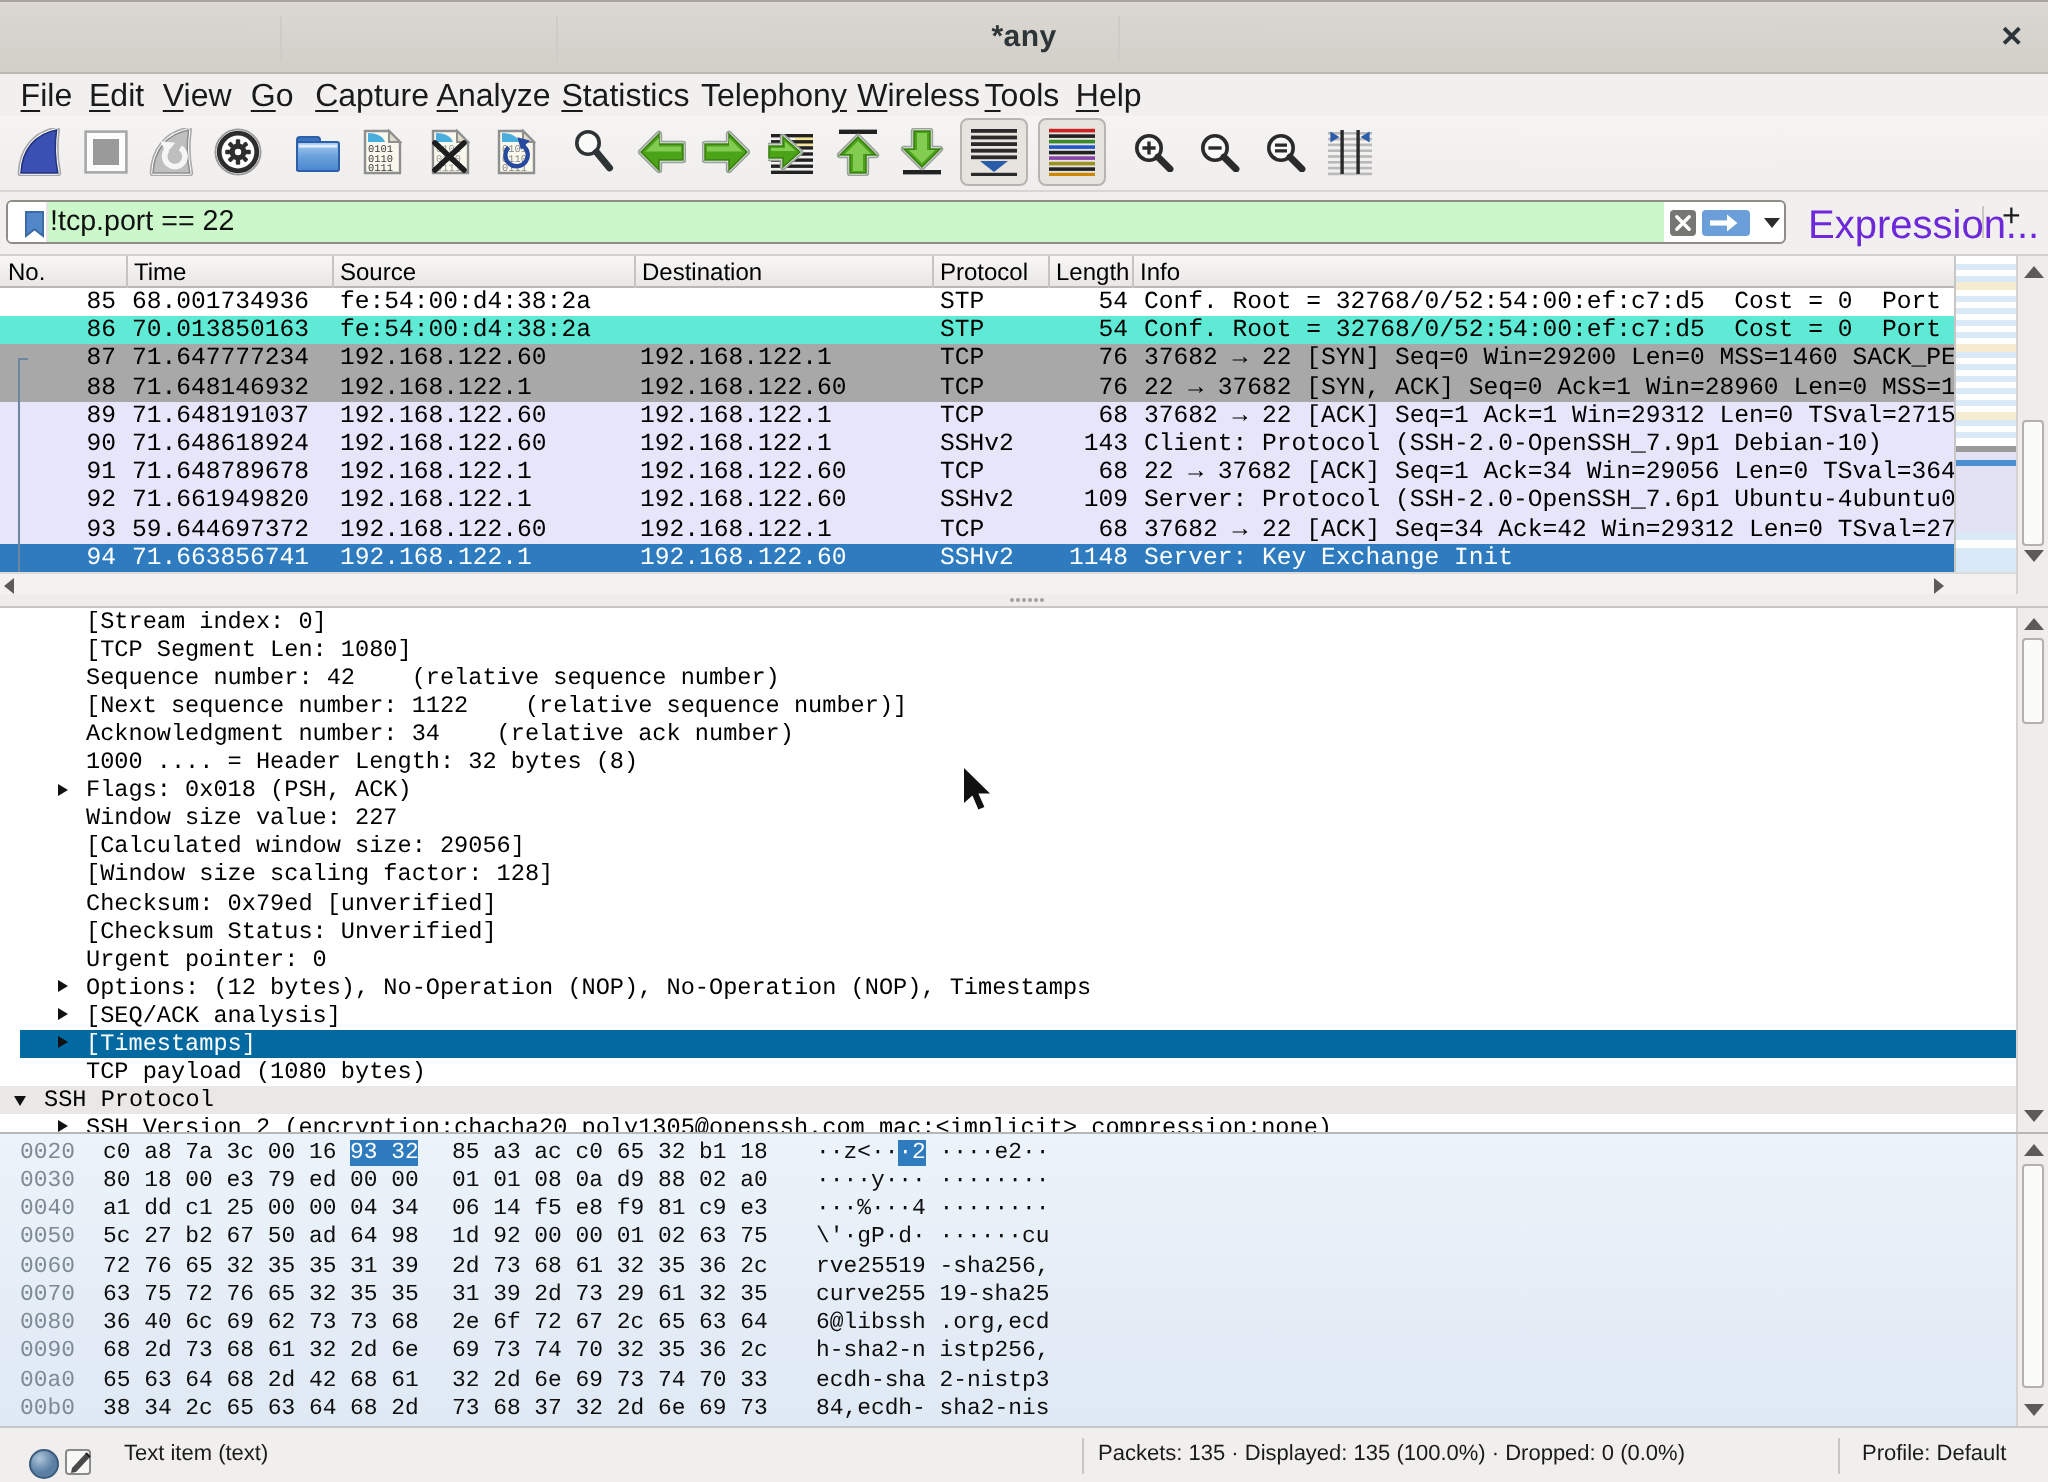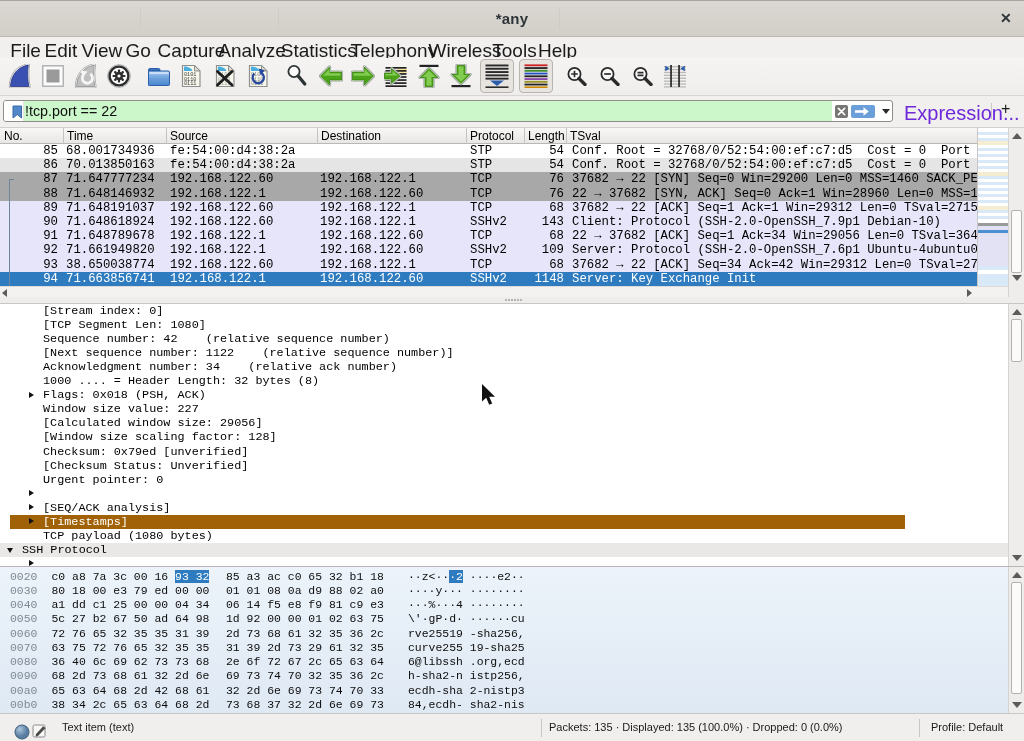--- a/index.html
+++ b/index.html
@@ -6,21 +6,21 @@
  font-family:"Liberation Sans",sans-serif;background:#f1f0ef}
 .abs{position:absolute}
 
 #title{left:0;top:0;width:1024px;height:37px;background:linear-gradient(#dbd7d2,#d2cec8);
  border-top:1px solid #a9a49f;border-bottom:1px solid #bcb7b1}
 #title .t{position:absolute;left:0;right:0;top:9px;text-align:center;font-size:15px;
  font-weight:bold;color:#2d3539;letter-spacing:.2px}
 #title .x{position:absolute;left:1000px;top:9px;font-size:14px;color:#2c3438;font-weight:bold}
 
 #menu{left:0;top:37px;width:1024px;height:21px;background:#f1f0ef}
-#menu span{position:absolute;top:3px;font-size:19px;color:#1a1a1a}
+#menu span{position:absolute;top:3px;font-size:16px;color:#1a1a1a}
 #menu u{text-decoration-thickness:1px;text-underline-offset:2px}
 
 #tbar{left:0;top:58px;width:1024px;height:38px;background:linear-gradient(#f5f4f3,#efeeec);
  border-bottom:1px solid #d8d6d3}
 .tsep{position:absolute;top:8px;width:1px;height:22px;background:#cfccc8}
 .tbtn{position:absolute;top:59px;width:34px;height:34px;border:1px solid #b8b4b0;
  border-radius:4px;background:#e7e4e0}
 
 #fbar{left:0;top:96px;width:1024px;height:32px;background:#f1f0ef;border-bottom:1px solid #d2d0cd}
 #finput{position:absolute;left:3px;top:4px;width:890px;height:22px;border:1px solid #908c88;
@@ -52,21 +52,21 @@
 .sbthumb{position:absolute;left:2px;width:11px;background:#fbfbfa;border:1px solid #b3b1af;border-radius:2px}
 .sbarr{position:absolute;left:3px;width:0;height:0}
 #phsb{position:absolute;left:0;top:158px;width:1008px;height:11px;background:#f3f2f1;border-top:1px solid #dddbd9}
 
 #split1{left:0;top:297px;width:1024px;height:6px;background:#efedeb}
 .dots{position:absolute;top:2px;width:2px;height:2px;background:#a2a09d;border-radius:50%}
 
 #dpane{left:0;top:303px;width:1024px;height:263px;background:#fff;border-top:1px solid #c8c6c3;overflow:hidden}
 .drow{position:absolute;left:0;width:1008px;height:14.05px;font-family:"Liberation Mono",monospace;
  font-size:11.8px;line-height:14.05px;white-space:pre;color:#000}
-.dsel{background:#a16207;color:#fff;left:10px;width:895px}
+.dsel{background:#0369a1;color:#fff;left:10px;width:998px}
 .dgrey{background:#e9e8e6}
 .tri{position:absolute;width:0;height:0}
 #dvsb{position:absolute;left:1008px;top:0;width:16px;height:263px;background:#eeedec;border-left:1px solid #d5d3d1}
 
 #xpane{left:0;top:566px;width:1024px;height:147px;border-top:1px solid #b9b7b5;
  background:linear-gradient(#ecf3fa,#dfe9f4);overflow:hidden}
 .xrow{position:absolute;left:0;width:1008px;height:14.25px;font-family:"Liberation Mono",monospace;
  font-size:11.45px;line-height:14.25px;white-space:pre;color:#0d0d0d}
 .xrow span{position:absolute;top:0}
 .xoff{color:#7e8994}
@@ -287,37 +287,37 @@
     <span id="fplus">+</span>
   </div>
 <div class="abs" id="plist">
     <div id="phead">
       <span style="left:4px">No.</span>
       <span style="left:67px">Time</span>
       <span style="left:170px">Source</span>
       <span style="left:321px">Destination</span>
       <span style="left:470px">Protocol</span>
       <span style="left:528px">Length</span>
-      <span style="left:570px">TSval</span>
+      <span style="left:570px">Info</span>
       <i style="left:63px"></i>
       <i style="left:166px"></i>
       <i style="left:317px"></i>
       <i style="left:466px"></i>
       <i style="left:524px"></i>
       <i style="left:566px"></i>
     </div>
     <div class="prow" style="top:16.0px;background:#ffffff;color:#000"><span class="pno">85</span><span style="left:66px">68.001734936</span><span style="left:170px">fe:54:00:d4:38:2a</span><span style="left:320px"></span><span style="left:470px">STP</span><span class="plen">54</span><span style="left:572px">Conf. Root = 32768/0/52:54:00:ef:c7:d5  Cost = 0  Port = 0x8001</span></div>
-    <div class="prow" style="top:30.2px;background:#e5e5e5;color:#000"><span class="pno">86</span><span style="left:66px">70.013850163</span><span style="left:170px">fe:54:00:d4:38:2a</span><span style="left:320px"></span><span style="left:470px">STP</span><span class="plen">54</span><span style="left:572px">Conf. Root = 32768/0/52:54:00:ef:c7:d5  Cost = 0  Port = 0x8001</span></div>
+    <div class="prow" style="top:30.2px;background:#5eead4;color:#000"><span class="pno">86</span><span style="left:66px">70.013850163</span><span style="left:170px">fe:54:00:d4:38:2a</span><span style="left:320px"></span><span style="left:470px">STP</span><span class="plen">54</span><span style="left:572px">Conf. Root = 32768/0/52:54:00:ef:c7:d5  Cost = 0  Port = 0x8001</span></div>
     <div class="prow" style="top:44.4px;background:#a8a8a8;color:#000"><span class="pno">87</span><span style="left:66px">71.647777234</span><span style="left:170px">192.168.122.60</span><span style="left:320px">192.168.122.1</span><span style="left:470px">TCP</span><span class="plen">76</span><span style="left:572px">37682 → 22 [SYN] Seq=0 Win=29200 Len=0 MSS=1460 SACK_PERM</span></div>
     <div class="prow" style="top:58.599999999999994px;background:#a8a8a8;color:#000"><span class="pno">88</span><span style="left:66px">71.648146932</span><span style="left:170px">192.168.122.1</span><span style="left:320px">192.168.122.60</span><span style="left:470px">TCP</span><span class="plen">76</span><span style="left:572px">22 → 37682 [SYN, ACK] Seq=0 Ack=1 Win=28960 Len=0 MSS=1460</span></div>
     <div class="prow" style="top:72.8px;background:#e7e5f9;color:#000"><span class="pno">89</span><span style="left:66px">71.648191037</span><span style="left:170px">192.168.122.60</span><span style="left:320px">192.168.122.1</span><span style="left:470px">TCP</span><span class="plen">68</span><span style="left:572px">37682 → 22 [ACK] Seq=1 Ack=1 Win=29312 Len=0 TSval=2715606</span></div>
     <div class="prow" style="top:87.0px;background:#e7e5f9;color:#000"><span class="pno">90</span><span style="left:66px">71.648618924</span><span style="left:170px">192.168.122.60</span><span style="left:320px">192.168.122.1</span><span style="left:470px">SSHv2</span><span class="plen">143</span><span style="left:572px">Client: Protocol (SSH-2.0-OpenSSH_7.9p1 Debian-10)</span></div>
     <div class="prow" style="top:101.19999999999999px;background:#e7e5f9;color:#000"><span class="pno">91</span><span style="left:66px">71.648789678</span><span style="left:170px">192.168.122.1</span><span style="left:320px">192.168.122.60</span><span style="left:470px">TCP</span><span class="plen">68</span><span style="left:572px">22 → 37682 [ACK] Seq=1 Ack=34 Win=29056 Len=0 TSval=364957</span></div>
     <div class="prow" style="top:115.39999999999999px;background:#e7e5f9;color:#000"><span class="pno">92</span><span style="left:66px">71.661949820</span><span style="left:170px">192.168.122.1</span><span style="left:320px">192.168.122.60</span><span style="left:470px">SSHv2</span><span class="plen">109</span><span style="left:572px">Server: Protocol (SSH-2.0-OpenSSH_7.6p1 Ubuntu-4ubuntu0.3)</span></div>
-    <div class="prow" style="top:129.6px;background:#e7e5f9;color:#000"><span class="pno">93</span><span style="left:66px">38.650038774</span><span style="left:170px">192.168.122.60</span><span style="left:320px">192.168.122.1</span><span style="left:470px">TCP</span><span class="plen">68</span><span style="left:572px">37682 → 22 [ACK] Seq=34 Ack=42 Win=29312 Len=0 TSval=2715</span></div>
+    <div class="prow" style="top:129.6px;background:#e7e5f9;color:#000"><span class="pno">93</span><span style="left:66px">59.644697372</span><span style="left:170px">192.168.122.60</span><span style="left:320px">192.168.122.1</span><span style="left:470px">TCP</span><span class="plen">68</span><span style="left:572px">37682 → 22 [ACK] Seq=34 Ack=42 Win=29312 Len=0 TSval=2715</span></div>
     <div class="prow" style="top:143.8px;background:#2e7cbf;color:#fff"><span class="pno">94</span><span style="left:66px">71.663856741</span><span style="left:170px">192.168.122.1</span><span style="left:320px">192.168.122.60</span><span style="left:470px">SSHv2</span><span class="plen">1148</span><span style="left:572px">Server: Key Exchange Init</span></div>
     <div id="cbr"></div>
     <div id="mmap" style="background:linear-gradient(180deg,#ffffff 0px,#ffffff 4px,#d9e9f8 4px,#d9e9f8 7px,#ffffff 7px,#ffffff 10px,#d9e9f8 10px,#d9e9f8 13px,#f6ecd2 13px,#f6ecd2 17px,#ffffff 17px,#ffffff 20px,#d9e9f8 20px,#d9e9f8 23px,#ffffff 23px,#ffffff 26px,#d9e9f8 26px,#d9e9f8 29px,#ffffff 29px,#ffffff 32px,#d9e9f8 32px,#d9e9f8 35px,#ffffff 35px,#ffffff 38px,#d9e9f8 38px,#d9e9f8 41px,#ffffff 41px,#ffffff 44px,#f6ecd2 44px,#f6ecd2 48px,#d9e9f8 48px,#d9e9f8 51px,#ffffff 51px,#ffffff 54px,#d9e9f8 54px,#d9e9f8 57px,#ffffff 57px,#ffffff 60px,#d9e9f8 60px,#d9e9f8 63px,#ffffff 63px,#ffffff 66px,#d9e9f8 66px,#d9e9f8 69px,#ffffff 69px,#ffffff 72px,#d9e9f8 72px,#d9e9f8 75px,#ffffff 75px,#ffffff 78px,#f6ecd2 78px,#f6ecd2 82px,#d9e9f8 82px,#d9e9f8 85px,#ffffff 85px,#ffffff 88px,#d9e9f8 88px,#d9e9f8 91px,#ffffff 91px,#ffffff 95px,#9a9a9a 95px,#9a9a9a 98px,#e3e1f4 98px,#e3e1f4 102px,#4a90d0 102px,#4a90d0 105px,#e3e1f4 105px,#e3e1f4 138px,#d9e9f8 138px,#d9e9f8 142px,#ffffff 142px,#ffffff 146px,#d9e9f8 146px,#d9e9f8 158px)"></div>
     <div id="pvsb">
       <div class="sbarr" style="top:5px;border-left:5px solid transparent;border-right:5px solid transparent;border-bottom:6px solid #5d5b59"></div>
       <div class="sbthumb" style="top:82px;height:63px"></div>
       <div class="sbarr" style="top:147px;border-left:5px solid transparent;border-right:5px solid transparent;border-top:6px solid #5d5b59"></div>
     </div>
     <div id="phsb">
       <div style="position:absolute;left:2px;top:2px;width:0;height:0;border-top:4px solid transparent;border-bottom:4px solid transparent;border-right:5px solid #5d5b59"></div>
@@ -339,26 +339,26 @@
     <div class="drow" style="top:42.150000000000006px"><span style="position:absolute;left:43px">[Next sequence number: 1122    (relative sequence number)]</span></div>
     <div class="drow" style="top:56.2px"><span style="position:absolute;left:43px">Acknowledgment number: 34    (relative ack number)</span></div>
     <div class="drow" style="top:70.25px"><span style="position:absolute;left:43px">1000 .... = Header Length: 32 bytes (8)</span></div>
     <div class="drow" style="top:84.30000000000001px"><span class="tri" style="left:29px;top:3.5px;border-top:3.5px solid transparent;border-bottom:3.5px solid transparent;border-left:5px solid #111"></span><span style="position:absolute;left:43px">Flags: 0x018 (PSH, ACK)</span></div>
     <div class="drow" style="top:98.35000000000001px"><span style="position:absolute;left:43px">Window size value: 227</span></div>
     <div class="drow" style="top:112.4px"><span style="position:absolute;left:43px">[Calculated window size: 29056]</span></div>
     <div class="drow" style="top:126.45px"><span style="position:absolute;left:43px">[Window size scaling factor: 128]</span></div>
     <div class="drow" style="top:140.5px"><span style="position:absolute;left:43px">Checksum: 0x79ed [unverified]</span></div>
     <div class="drow" style="top:154.55px"><span style="position:absolute;left:43px">[Checksum Status: Unverified]</span></div>
     <div class="drow" style="top:168.60000000000002px"><span style="position:absolute;left:43px">Urgent pointer: 0</span></div>
-    <div class="drow" style="top:182.65px"><span class="tri" style="left:29px;top:3.5px;border-top:3.5px solid transparent;border-bottom:3.5px solid transparent;border-left:5px solid #111"></span></div>
+    <div class="drow" style="top:182.65px"><span class="tri" style="left:29px;top:3.5px;border-top:3.5px solid transparent;border-bottom:3.5px solid transparent;border-left:5px solid #111"></span><span style="position:absolute;left:43px">Options: (12 bytes), No-Operation (NOP), No-Operation (NOP), Timestamps</span></div>
     <div class="drow" style="top:196.70000000000002px"><span class="tri" style="left:29px;top:3.5px;border-top:3.5px solid transparent;border-bottom:3.5px solid transparent;border-left:5px solid #111"></span><span style="position:absolute;left:43px">[SEQ/ACK analysis]</span></div>
     <div class="drow dsel" style="top:210.75px"><span class="tri" style="left:19px;top:3.5px;border-top:3.5px solid transparent;border-bottom:3.5px solid transparent;border-left:5px solid #111"></span><span style="position:absolute;left:33px">[Timestamps]</span></div>
     <div class="drow" style="top:224.8px"><span style="position:absolute;left:43px">TCP payload (1080 bytes)</span></div>
     <div class="drow dgrey" style="top:238.85000000000002px"><span class="tri" style="left:7px;top:5px;border-left:3.5px solid transparent;border-right:3.5px solid transparent;border-top:5px solid #111"></span><span style="position:absolute;left:22px">SSH Protocol</span></div>
-    <div class="drow" style="top:252.9px"><span class="tri" style="left:29px;top:3.5px;border-top:3.5px solid transparent;border-bottom:3.5px solid transparent;border-left:5px solid #111"></span></div>
+    <div class="drow" style="top:252.9px"><span class="tri" style="left:29px;top:3.5px;border-top:3.5px solid transparent;border-bottom:3.5px solid transparent;border-left:5px solid #111"></span><span style="position:absolute;left:43px">SSH Version 2 (encryption:chacha20_poly1305@openssh.com mac:&lt;implicit&gt; compression:none)</span></div>
     <div id="dvsb">
       <div class="sbarr" style="top:5px;border-left:5px solid transparent;border-right:5px solid transparent;border-bottom:6px solid #5d5b59"></div>
       <div class="sbthumb" style="top:15px;height:43px"></div>
       <div class="sbarr" style="top:251px;border-left:5px solid transparent;border-right:5px solid transparent;border-top:6px solid #5d5b59"></div>
     </div>
   </div>
 <div class="abs" id="xpane">
     <div class="xrow" style="top:2.5px"><span class="xoff" style="left:10px">0020</span><span style="left:51.5px">c0 a8 7a 3c 00 16 <b class="xhl" style="font-weight:normal">93 32</b></span><span style="left:226px">85 a3 ac c0 65 32 b1 18</span><span style="left:408px">··z&lt;··<b class="xhl" style="font-weight:normal">·2</b> ····e2··</span></div>
     <div class="xrow" style="top:16.75px"><span class="xoff" style="left:10px">0030</span><span style="left:51.5px">80 18 00 e3 79 ed 00 00</span><span style="left:226px">01 01 08 0a d9 88 02 a0</span><span style="left:408px">····y··· ········</span></div>
     <div class="xrow" style="top:31.0px"><span class="xoff" style="left:10px">0040</span><span style="left:51.5px">a1 dd c1 25 00 00 04 34</span><span style="left:226px">06 14 f5 e8 f9 81 c9 e3</span><span style="left:408px">···%···4 ········</span></div>

